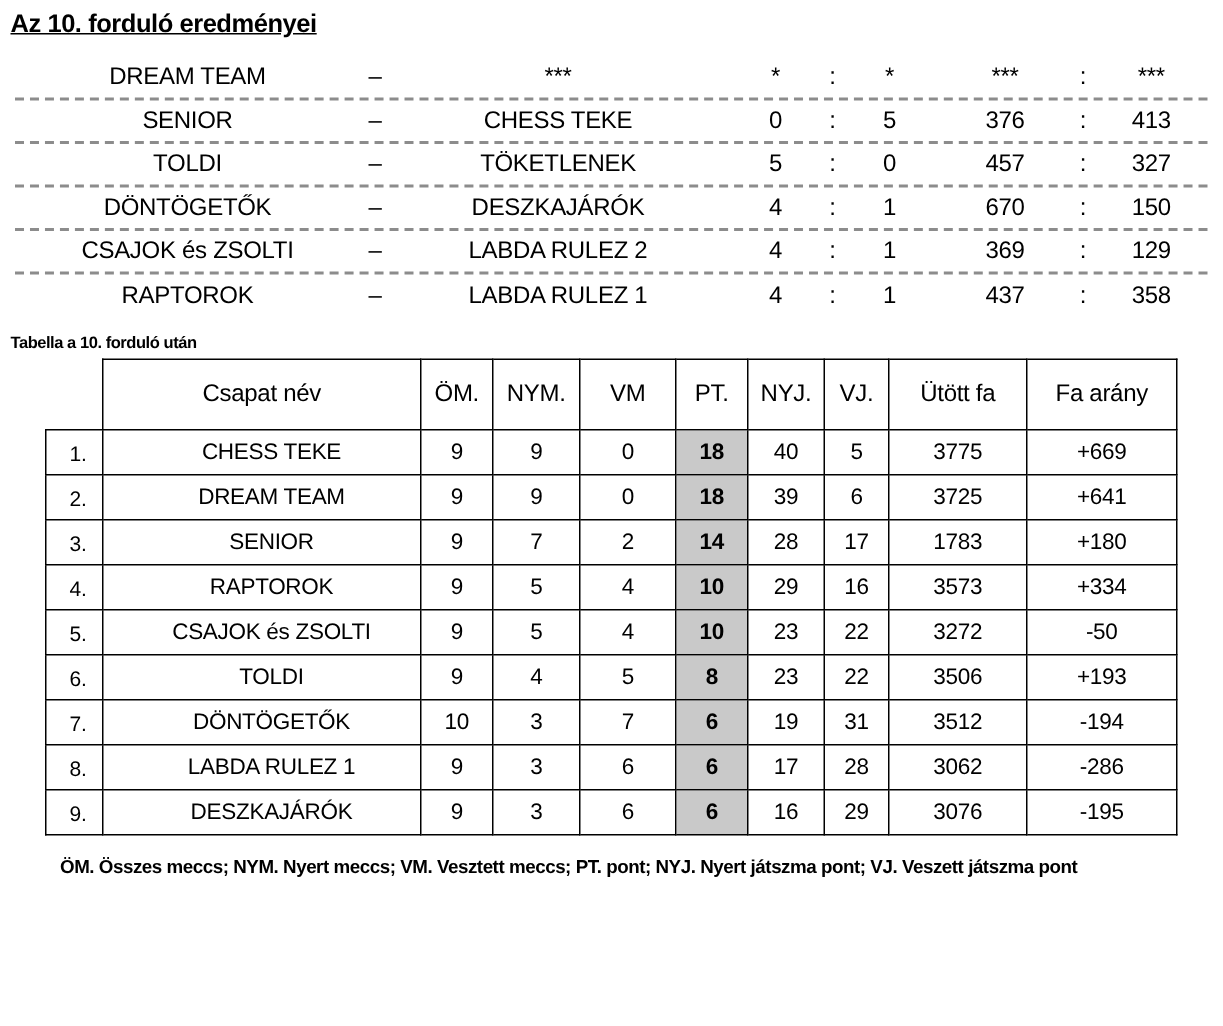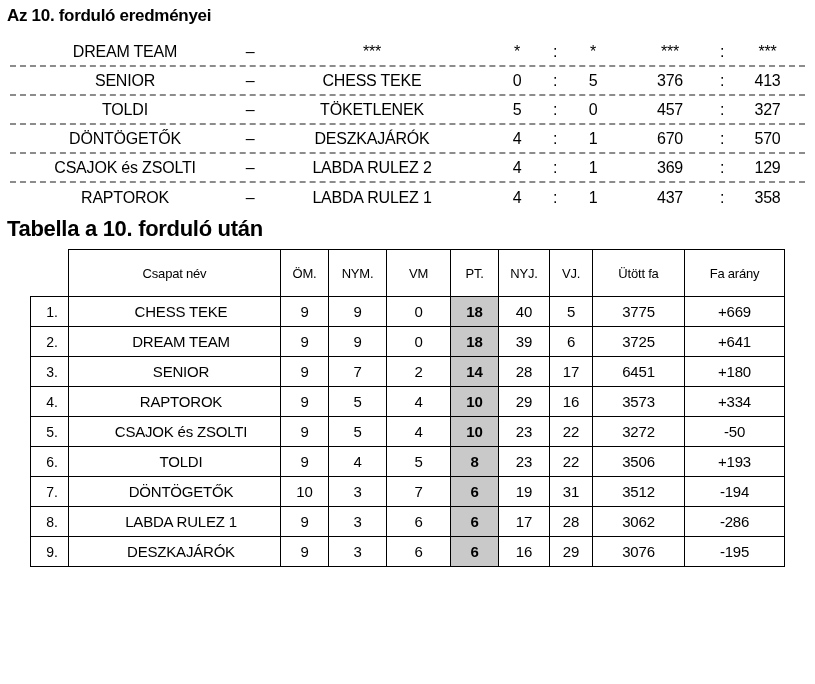--- a/index.html
+++ b/index.html
@@ -9,46 +9,46 @@
   }
   *{box-sizing:border-box;}
   html,body{margin:0;padding:0;}
   body{
     width:815px;height:684px;background:#ffffff;color:#000;
     font-family:"Liberation Sans","DejaVu Sans",sans-serif;
     letter-spacing:-0.2px;overflow:hidden;
   }
   .title{
     font-size:17px;font-weight:bold;line-height:20px;
-    margin:6px 0 0 7px;letter-spacing:-0.3px;
+    margin:6px 0 0 7px;letter-spacing:-0.3px;text-decoration:underline;
   }
   
   .results{margin:12px 0 0 10px;width:795px;}
   .r-row{
     display:grid;
     grid-template-columns:230px 20px 224px 66px 10px 66px 88px 16px 75px;
     height:29px;align-items:center;text-align:center;
     font-size:16px;white-space:nowrap;
   }
   .r-sep{border-bottom:2px dashed var(--dash-color);}
   
   .subtitle{
-    font-size:22px;font-weight:bold;line-height:20px;
-    margin:7px 0 10px 7px;letter-spacing:-0.3px;
+    font-size:11px;font-weight:bold;line-height:20px;
+    margin:7px 0 0 7px;letter-spacing:-0.3px;
   }
   
   table.standings{
     border-collapse:collapse;table-layout:fixed;width:754px;
     margin-left:30px;font-size:15px;letter-spacing:-0.2px;
   }
   .standings th,.standings td{
     border:1px solid var(--border-color);
     overflow:hidden;white-space:nowrap;padding:0;
   }
-  .standings thead th{height:47px;font-weight:normal;font-size:13px;text-align:center;}
+  .standings thead th{height:47px;font-weight:normal;font-size:16px;text-align:center;}
   .standings th.corner{border:none;background:transparent;}
   .standings tbody td{height:30px;text-align:center;}
   td.rank{text-align:left;padding-left:5px;font-size:14px;}
   td.team{text-align:left;padding-left:13px;}
   td.pt{background:var(--pt-bg);font-weight:bold;}
   
   .legend{
     margin:14px 0 0 40px;font-size:12.5px;font-weight:bold;
     letter-spacing:-0.3px;white-space:nowrap;
   }
@@ -96,21 +96,21 @@
       </div>
       <div class="r-row r-sep">
         <span>DÖNTÖGETŐK</span>
         <span>–</span>
         <span>DESZKAJÁRÓK</span>
         <span>4</span>
         <span>:</span>
         <span>1</span>
         <span>670</span>
         <span>:</span>
-        <span>570</span>
+        <span>150</span>
       </div>
       <div class="r-row r-sep">
         <span>CSAJOK és ZSOLTI</span>
         <span>–</span>
         <span>LABDA RULEZ 2</span>
         <span>4</span>
         <span>:</span>
         <span>1</span>
         <span>369</span>
         <span>:</span>
@@ -185,21 +185,21 @@
         </tr>
         <tr>
           <td class="rank">3.</td>
           <td class="team">SENIOR</td>
           <td>9</td>
           <td>7</td>
           <td>2</td>
           <td class="pt">14</td>
           <td>28</td>
           <td>17</td>
-          <td>6451</td>
+          <td>1783</td>
           <td>+180</td>
         </tr>
         <tr>
           <td class="rank">4.</td>
           <td class="team">RAPTOROK</td>
           <td>9</td>
           <td>5</td>
           <td>4</td>
           <td class="pt">10</td>
           <td>29</td>
@@ -263,14 +263,15 @@
           <td>6</td>
           <td class="pt">6</td>
           <td>16</td>
           <td>29</td>
           <td>3076</td>
           <td>-195</td>
         </tr>
       </tbody>
   </table>
 
+  <p class="legend">ÖM. Összes meccs; NYM. Nyert meccs; VM. Vesztett meccs; PT. pont; NYJ. Nyert játszma pont; VJ. Veszett játszma pont</p>
 
 </main>
 
 </body></html>

